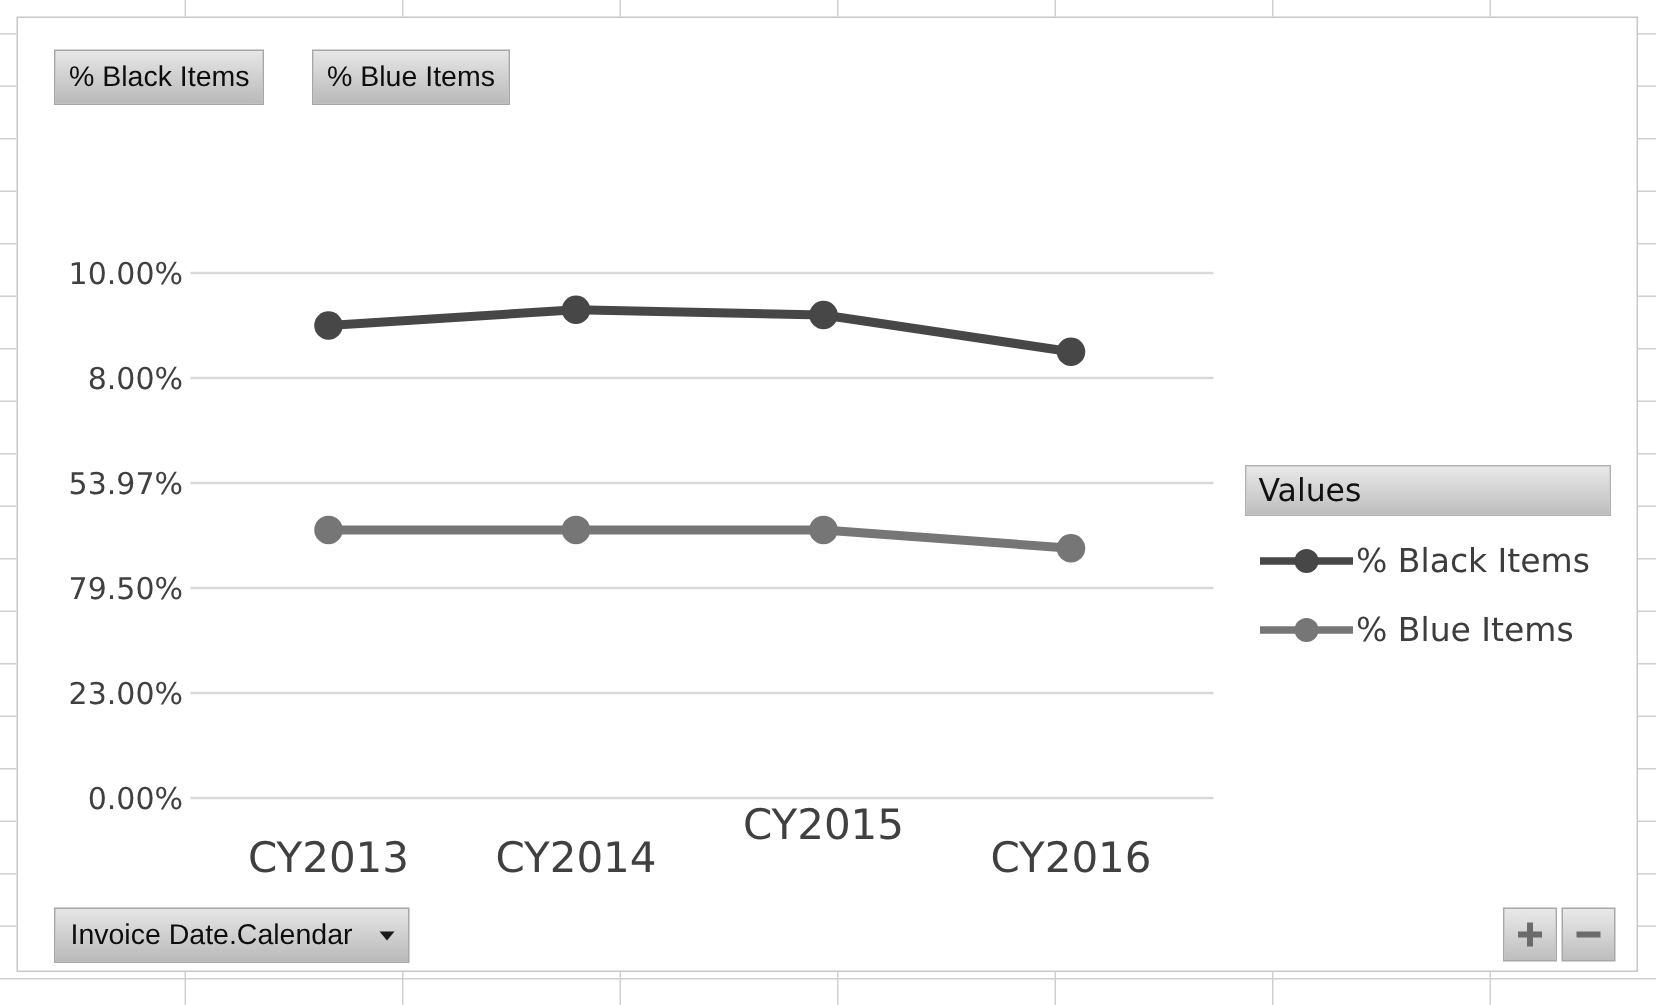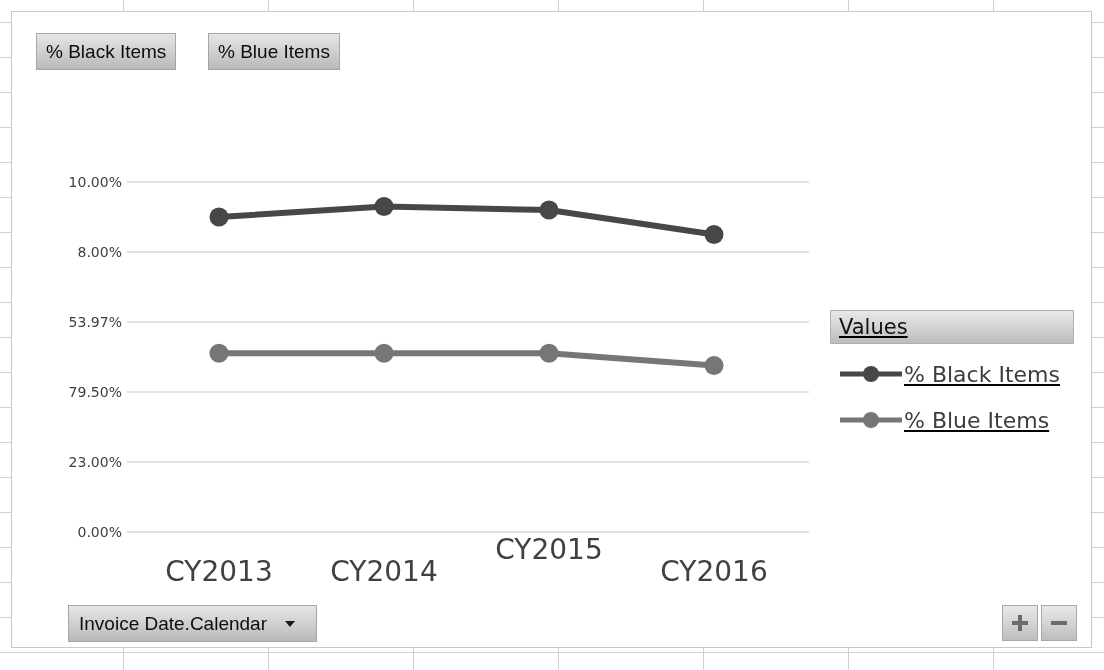--- a/index.html
+++ b/index.html
@@ -73,23 +73,22 @@
   #field-blue-items {
     left: 196px;
     top: 21px;
     height: 37px;
     padding: 0 9px;
   }
   #field-invoice-date {
     left: 24px;
     top: 593px;
     height: 37px;
-    padding: 0 21px 0 10px;
+    padding: 0 9px 0 10px;
     gap: 14px;
-    margin-left: 32px;
   }
   .dropdown-caret {
     width: 0;
     height: 0;
     border-left: 5px solid transparent;
     border-right: 5px solid transparent;
     border-top: 6px solid #1a1a1a;
     margin-left: 4px;
   }
 
@@ -154,21 +153,21 @@
     position: absolute;
     left: 0;
     top: 0;
     width: 110px;
     height: 637px;
   }
   .y-tick-label {
     position: absolute;
     right: 0;
     transform: translateY(-50%);
-    font-size: 14px;
+    font-size: 20px;
     color: #404040;
     font-family: "DejaVu Sans", sans-serif;
     white-space: nowrap;
   }
   #x-axis-labels {
     position: absolute;
     left: 0;
     top: 0;
     width: 1081px;
     height: 637px;
@@ -186,21 +185,20 @@
     left: 0;
     top: 0;
   }
 
   
   #legend {
     position: absolute;
     left: 818px;
     top: 298px;
     width: 244px;
-    text-decoration: underline;
   }
   #legend-header {
     width: 100%;
     height: 34px;
     background: linear-gradient(180deg, #e8e8e8 0%, #d4d4d4 50%, #bcbcbc 100%);
     border: 1px solid #b0b0b0;
     box-sizing: border-box;
     display: flex;
     align-items: center;
     padding-left: 8px;

